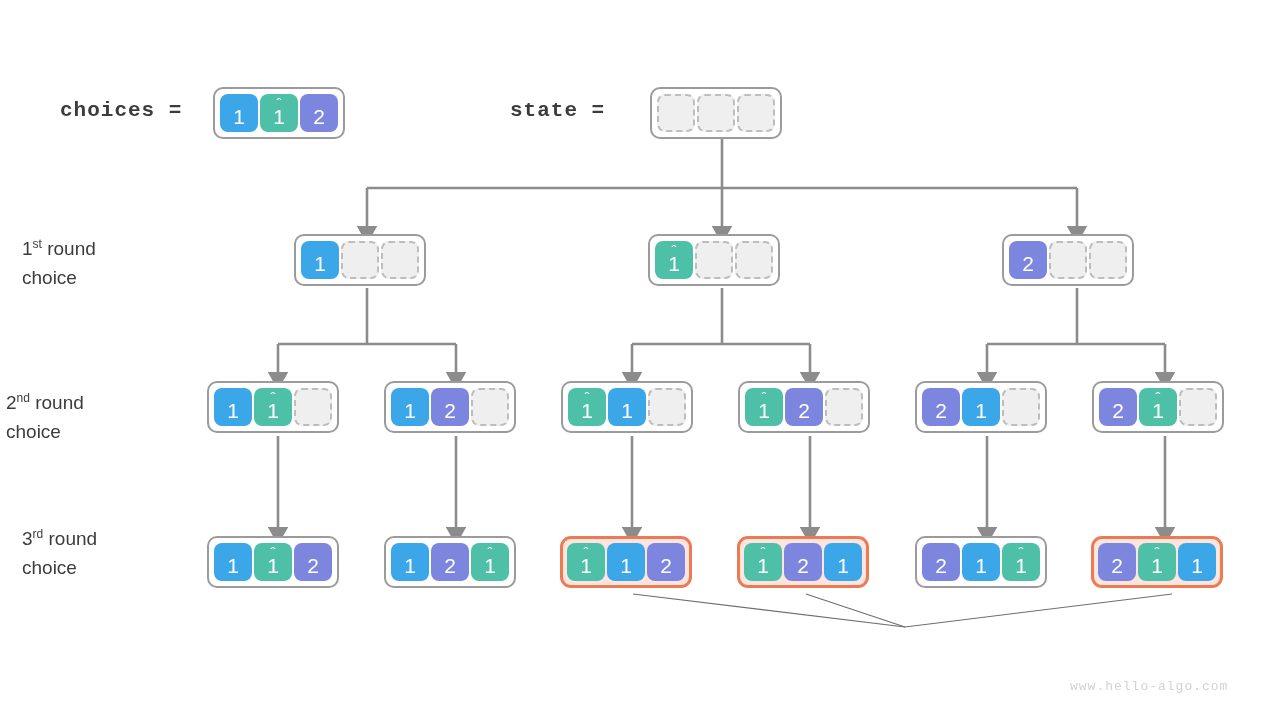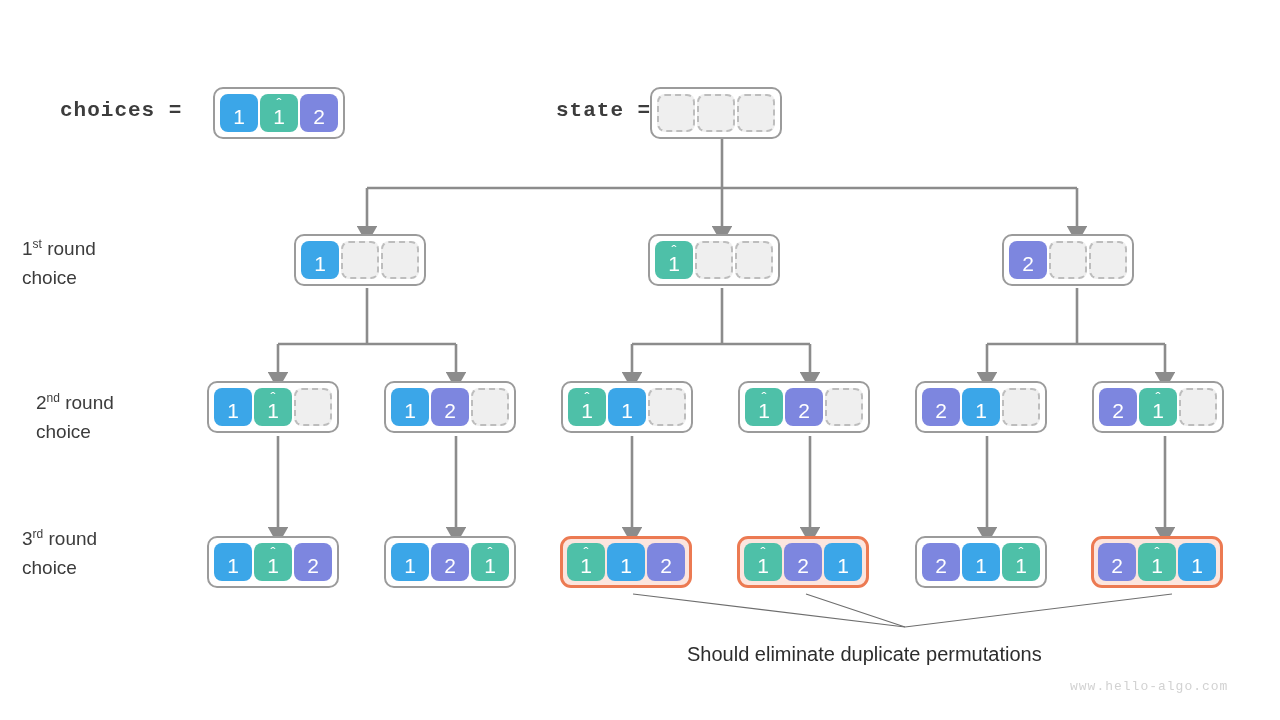--- a/index.html
+++ b/index.html
@@ -164,32 +164,32 @@
       </div>
       <div class="cell green">
         <span class="hat">ˆ</span>
         <span class="glyph">1</span>
       </div>
       <div class="cell purple">
         <span class="glyph">2</span>
       </div>
     </div>
 
-  <div class="mono-label" style="left:510px;top:99px;margin-left:46px;">state =</div>
+  <div class="mono-label" style="left:510px;top:99px;">state =</div>
   <div class="arr" id="state-arr" style="left:650px;top:87px;">
       <div class="cell empty"></div>
       <div class="cell empty"></div>
       <div class="cell empty"></div>
     </div>
 
   <div class="round-label" style="left:22px;top:234px;">
     <span>1</span><sup>st</sup><span> round</span><br>
     <span>choice</span>
   </div>
-  <div class="round-label" style="left:36px;top:388px;">
+  <div class="round-label" style="left:6px;top:388px;">
     <span>2</span><sup>nd</sup><span> round</span><br>
     <span>choice</span>
   </div>
   <div class="round-label" style="left:22px;top:524px;">
     <span>3</span><sup>rd</sup><span> round</span><br>
     <span>choice</span>
   </div>
 
   <div id="nodes-layer">
       <div class="arr" style="left: 294px; top: 234px;">
@@ -339,16 +339,15 @@
         <div class="cell green">
           <span class="hat">ˆ</span>
           <span class="glyph">1</span>
         </div>
         <div class="cell blue">
           <span class="glyph">1</span>
         </div>
       </div>
     </div>
 
-  <div class="caption" style="left:687px;top:643px;">Should eliminate duplicate permutations</div>
   <div class="watermark" style="left:1070px;top:679px;">www.hello-algo.com</div>
 
 </div>
 
 </body></html>

